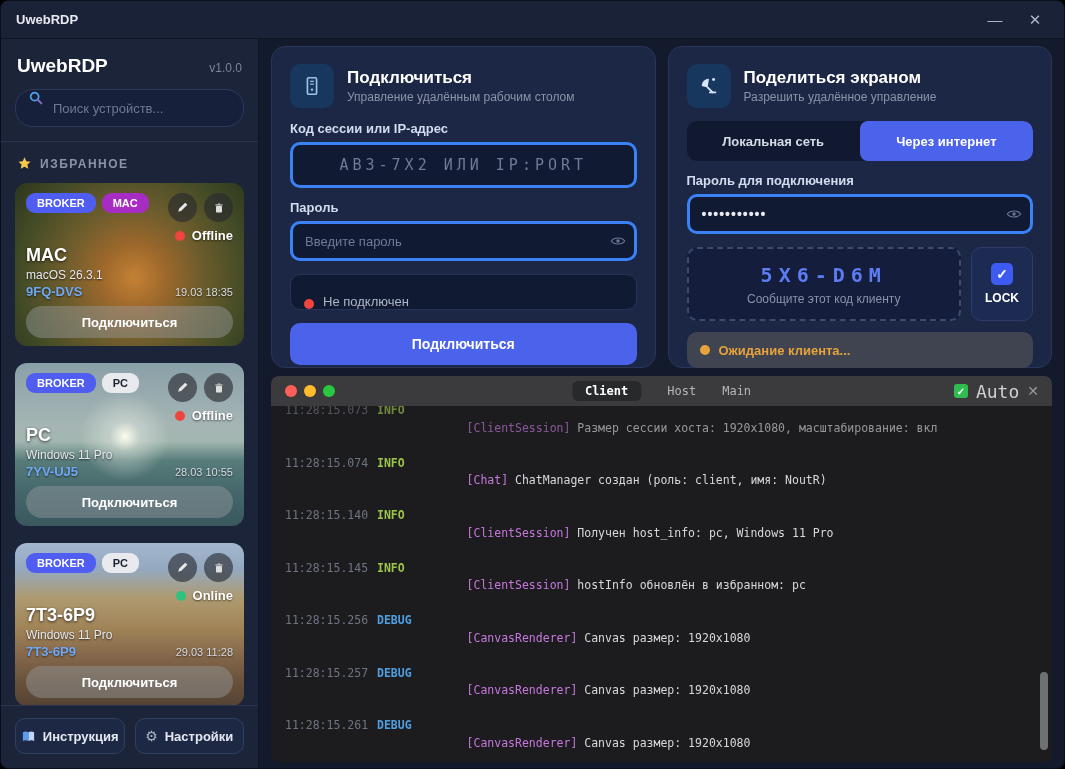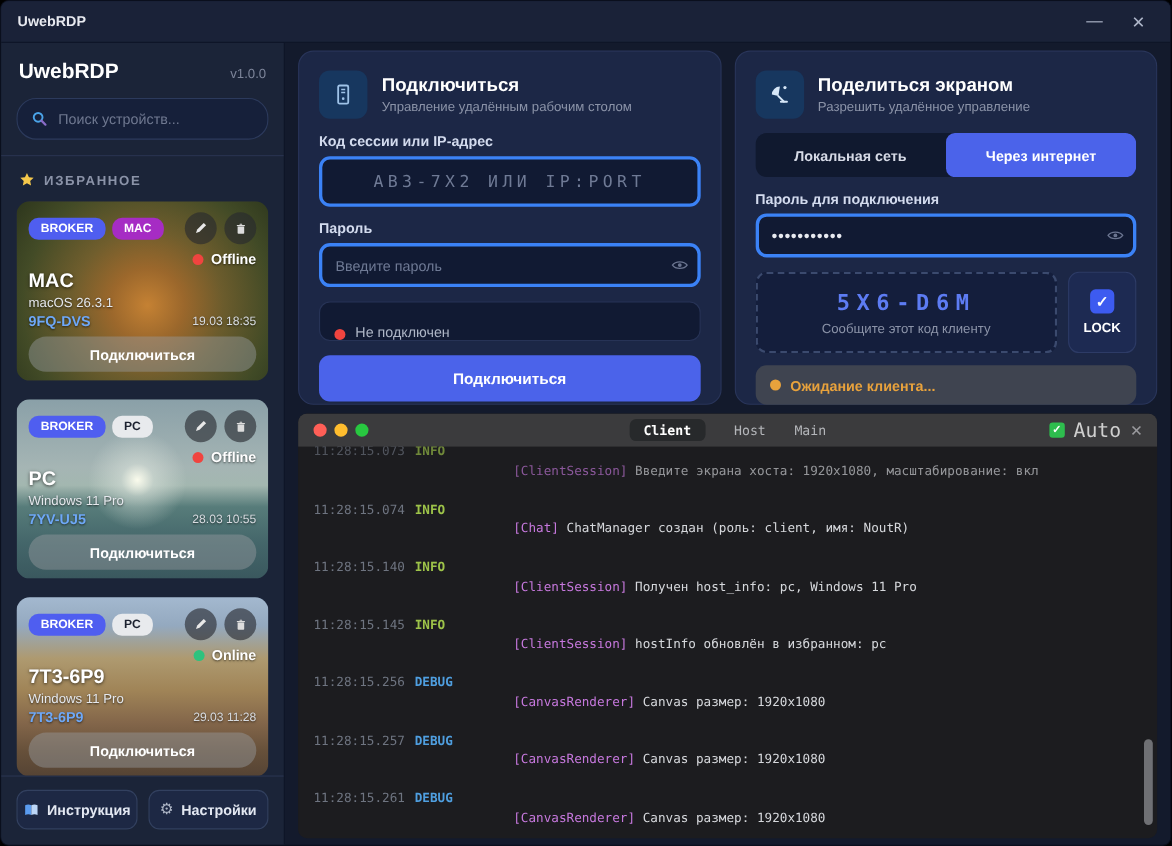--- a/index.html
+++ b/index.html
@@ -18,39 +18,39 @@
 
   .app-body { flex:1; display:flex; min-height:0; }
 
   
   .sidebar { width:258px; flex:0 0 auto; background:#1b2438; border-right:1px solid #0e1526;
              display:flex; flex-direction:column; padding:14px; overflow:hidden; }
   .sb-header { display:flex; align-items:baseline; justify-content:space-between; padding:2px 2px 12px 2px; }
   .sb-appname { color:#fff; font-size:19px; font-weight:700; }
   .sb-version { color:#7c8499; font-size:12px; }
   .sb-search { height:38px; background:#16203a; border:1px solid #2c3a5c; border-radius:18px;
-               display:flex; align-items:center; gap:9px; padding:0 12px; margin-bottom:14px; }
+               display:flex; gap:9px; padding:0 12px; margin-bottom:14px; }
   .sb-search input { background:transparent; border:none; outline:none; color:#c7cede; font-size:13px; width:100%; font-family:"Liberation Sans",sans-serif; }
   .sb-search input::placeholder { color:#6f7890; }
   .sb-divider { height:1px; background:#2a3450; margin:0 -14px 12px -14px; }
   .sb-fav { display:flex; align-items:center; gap:8px; color:#8b93a8; font-size:12px; font-weight:700;
             letter-spacing:1.5px; margin:2px 2px 12px 2px; }
   .cards { flex:1; overflow:hidden; }
 
   .card { position:relative; height:163px; border-radius:12px; margin-bottom:17px; padding:10px 11px;
           overflow:hidden; color:#fff; }
   .photo-tiger { background:
       radial-gradient(circle at 52% 58%, rgba(203,132,52,.95) 0%, rgba(163,106,44,.9) 22%, rgba(116,96,46,.8) 45%, rgba(64,74,38,.92) 75%, rgba(42,52,28,.96) 100%),
       linear-gradient(135deg,#6b5a2c,#3e4624); }
   .photo-lake { background:
       radial-gradient(circle at 48% 45%, rgba(255,255,240,.95) 0%, rgba(225,232,224,.5) 10%, rgba(0,0,0,0) 30%),
       linear-gradient(180deg,#8aa0a8 0%,#a5b5b4 38%,#a3b7b0 48%,#577c7a 60%,#44666a 80%,#3a585e 100%); }
   .photo-cliff { background:
       linear-gradient(180deg,#a3b8cf 0%,#94a9bf 16%,#ae9a70 34%,#a08457 52%,#83664a 70%,#66503a 86%,#554334 100%); }
-  .card-top { display:flex; justify-content:space-between; align-items:center; }
+  .card-top { display:flex; justify-content:space-between; align-items:flex-start; }
   .badges { display:flex; gap:6px; }
   .badge { font-size:11px; font-weight:700; border-radius:9px; padding:4px 11px; }
   .badge-broker { background:#4f5ef0; color:#fff; }
   .badge-mac { background:#a62cc4; color:#fff; }
   .badge-pc { background:#e8eaed; color:#1c2230; }
   .card-icons { display:flex; gap:7px; }
   .icon-circle { width:29px; height:29px; border-radius:50%; background:rgba(38,41,46,.62);
                  display:flex; align-items:center; justify-content:center; }
   .card-status { display:flex; align-items:center; justify-content:flex-end; gap:7px; margin-top:6px;
                  font-size:13px; font-weight:700; text-shadow:0 1px 2px rgba(0,0,0,.6); }
@@ -397,21 +397,21 @@
             <span class="auto-check">✓</span>
             <span class="auto-label">Auto</span>
             <span class="console-close">✕</span>
           </div>
         </div>
         <div class="console-log">
   <div class="log-row clipped">
     <span class="lg-time">11:28:15.073</span>
     <span class="lg-level lv-INFO">INFO</span>
     <div class="lg-msg">
-      <span class="lg-tag">[ClientSession]</span><span class="lg-text"> Введите экрана хоста: 1920x1080, масштабирование: вкл</span>
+      <span class="lg-tag">[ClientSession]</span><span class="lg-text"> Размер сессии хоста: 1920x1080, масштабирование: вкл</span>
     </div>
   </div>
 
   <div class="log-row">
     <span class="lg-time">11:28:15.074</span>
     <span class="lg-level lv-INFO">INFO</span>
     <div class="lg-msg">
       <span class="lg-tag">[Chat]</span><span class="lg-text"> ChatManager создан (роль: client, имя: NoutR)</span>
     </div>
   </div>

